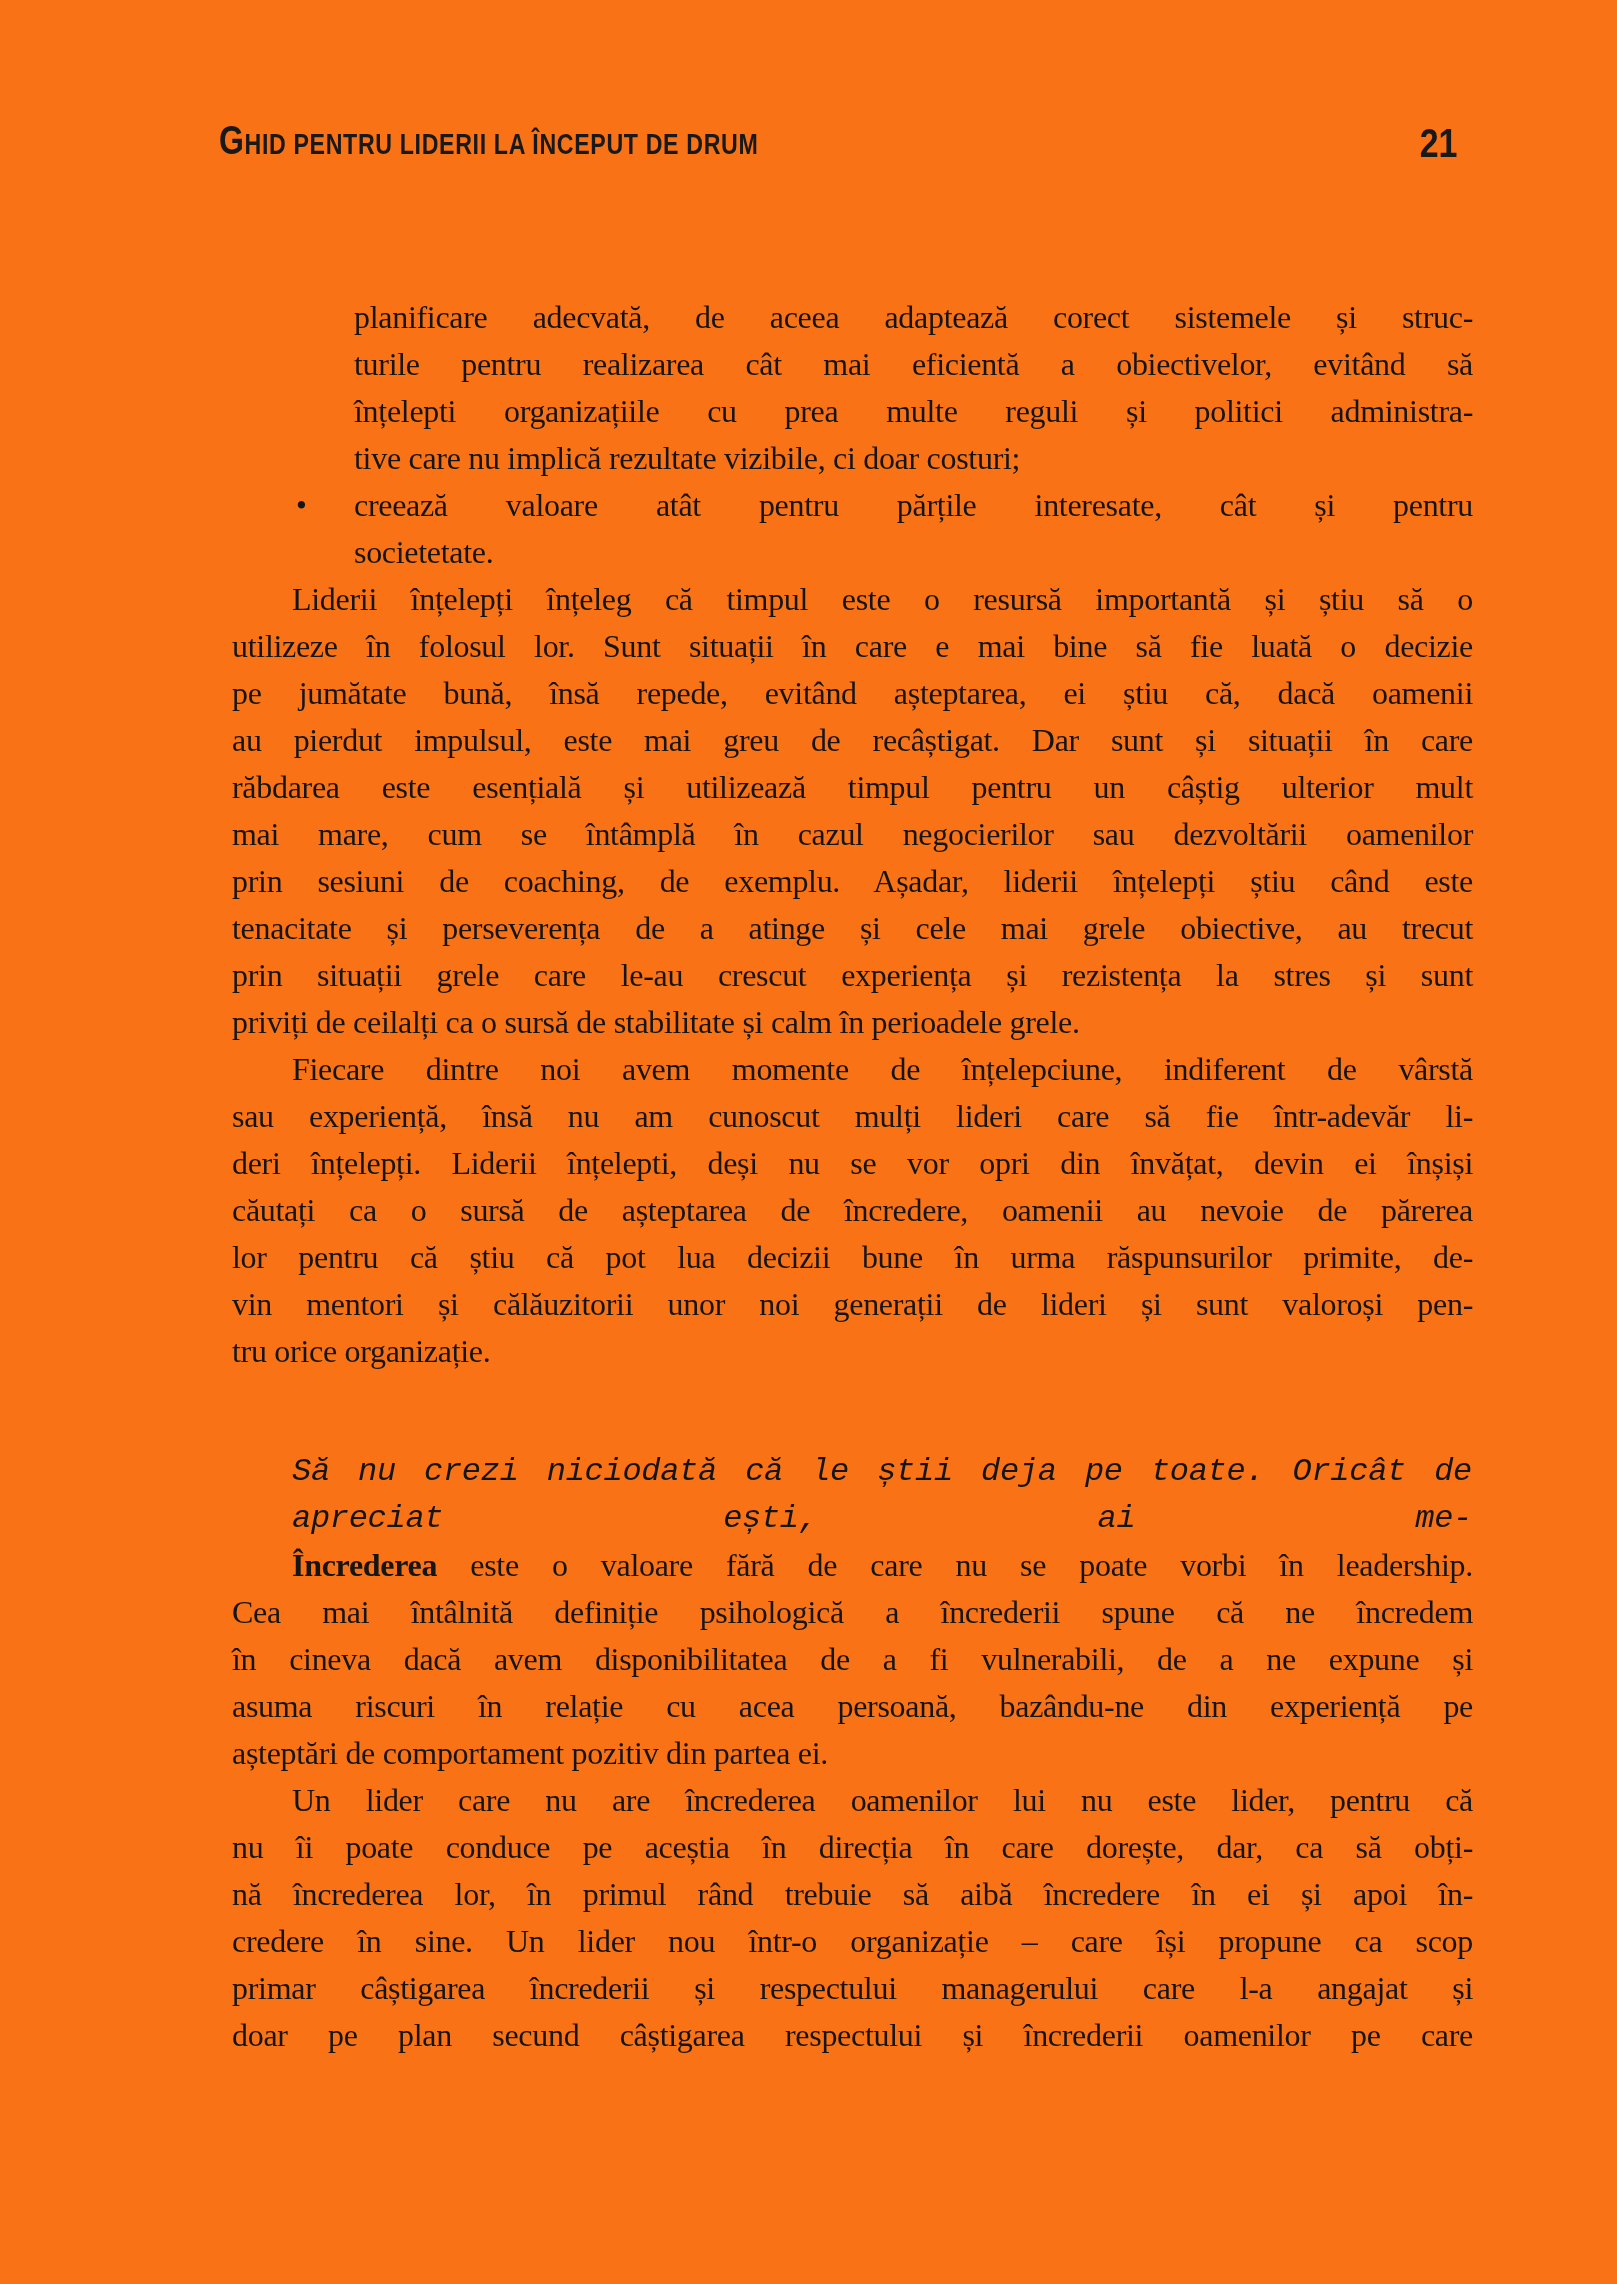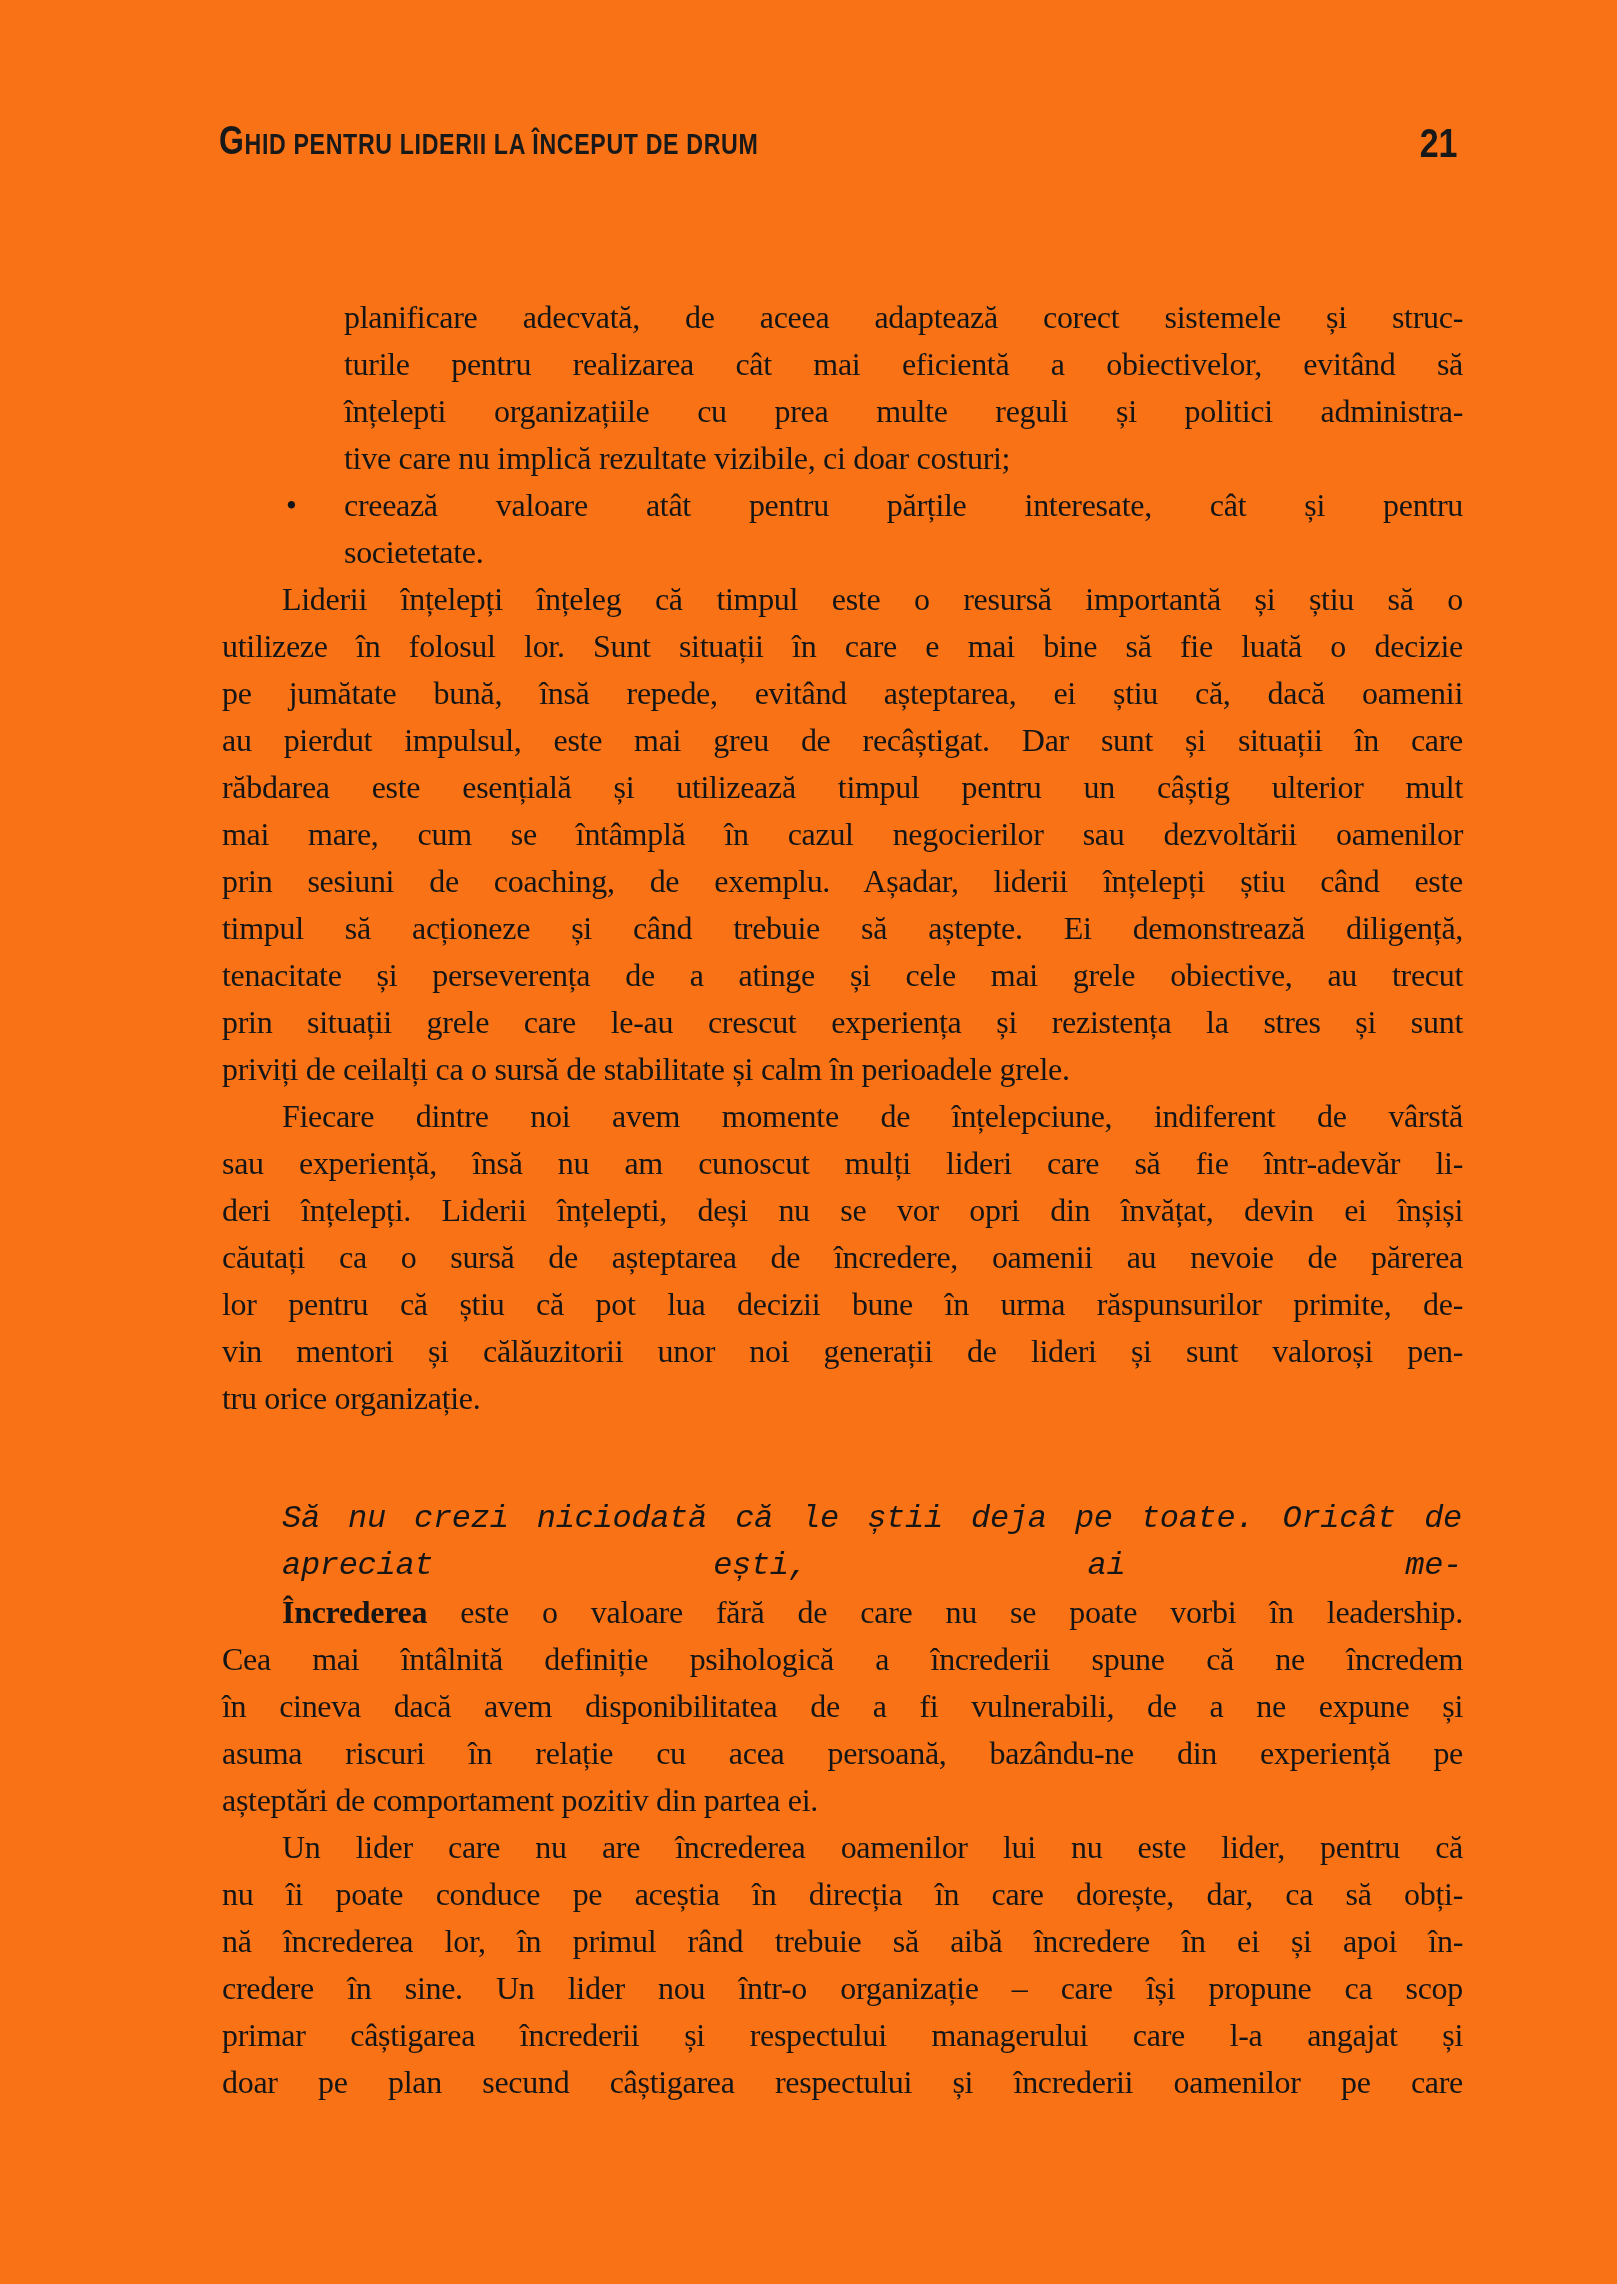--- a/index.html
+++ b/index.html
@@ -37,21 +37,21 @@
     font-weight: 700;
     font-size: 40px;
     transform: scaleX(0.85);
     transform-origin: 100% 50%;
     color: #191919;
   }
 
   
   .text-col {
     position: absolute;
-    left: 222px;
+    left: 232px;
     top: 294px;
     width: 1241px;
     font-size: 32px;
     letter-spacing: -0.3px;
     color: #151515;
   }
   .ln {
     line-height: 47px;
     height: 47px;
     white-space: normal;
@@ -108,21 +108,20 @@
         <div class="ln l"><span class="r">societetate.</span></div>
       </div>
       <div class="blk para">
         <div class="ln j"><span class="r">Liderii înțelepți înțeleg că timpul este o resursă importantă și știu să o</span></div>
         <div class="ln j"><span class="r">utilizeze în folosul lor. Sunt situații în care e mai bine să fie luată o decizie</span></div>
         <div class="ln j"><span class="r">pe jumătate bună, însă repede, evitând așteptarea, ei știu că, dacă oamenii</span></div>
         <div class="ln j"><span class="r">au pierdut impulsul, este mai greu de recâștigat. Dar sunt și situații în care</span></div>
         <div class="ln j"><span class="r">răbdarea este esențială și utilizează timpul pentru un câștig ulterior mult</span></div>
         <div class="ln j"><span class="r">mai mare, cum se întâmplă în cazul negocierilor sau dezvoltării oamenilor</span></div>
         <div class="ln j"><span class="r">prin sesiuni de coaching, de exemplu. Așadar, liderii înțelepți știu când este</span></div>
-        <div class="ln j"><span class="r">timpul să acționeze și când trebuie să aștepte. Ei demonstrează diligență,</span></div>
         <div class="ln j"><span class="r">tenacitate și perseverența de a atinge și cele mai grele obiective, au trecut</span></div>
         <div class="ln j"><span class="r">prin situații grele care le-au crescut experiența și rezistența la stres și sunt</span></div>
         <div class="ln l"><span class="r">priviți de ceilalți ca o sursă de stabilitate și calm în perioadele grele.</span></div>
       </div>
       <div class="blk para">
         <div class="ln j"><span class="r">Fiecare dintre noi avem momente de înțelepciune, indiferent de vârstă</span></div>
         <div class="ln j"><span class="r">sau experiență, însă nu am cunoscut mulți lideri care să fie într-adevăr li-</span></div>
         <div class="ln j"><span class="r">deri înțelepți. Liderii înțelepti, deși nu se vor opri din învățat, devin ei înșiși</span></div>
         <div class="ln j"><span class="r">căutați ca o sursă de așteptarea de încredere, oamenii au nevoie de părerea</span></div>
         <div class="ln j"><span class="r">lor pentru că știu că pot lua decizii bune în urma răspunsurilor primite, de-</span></div>

